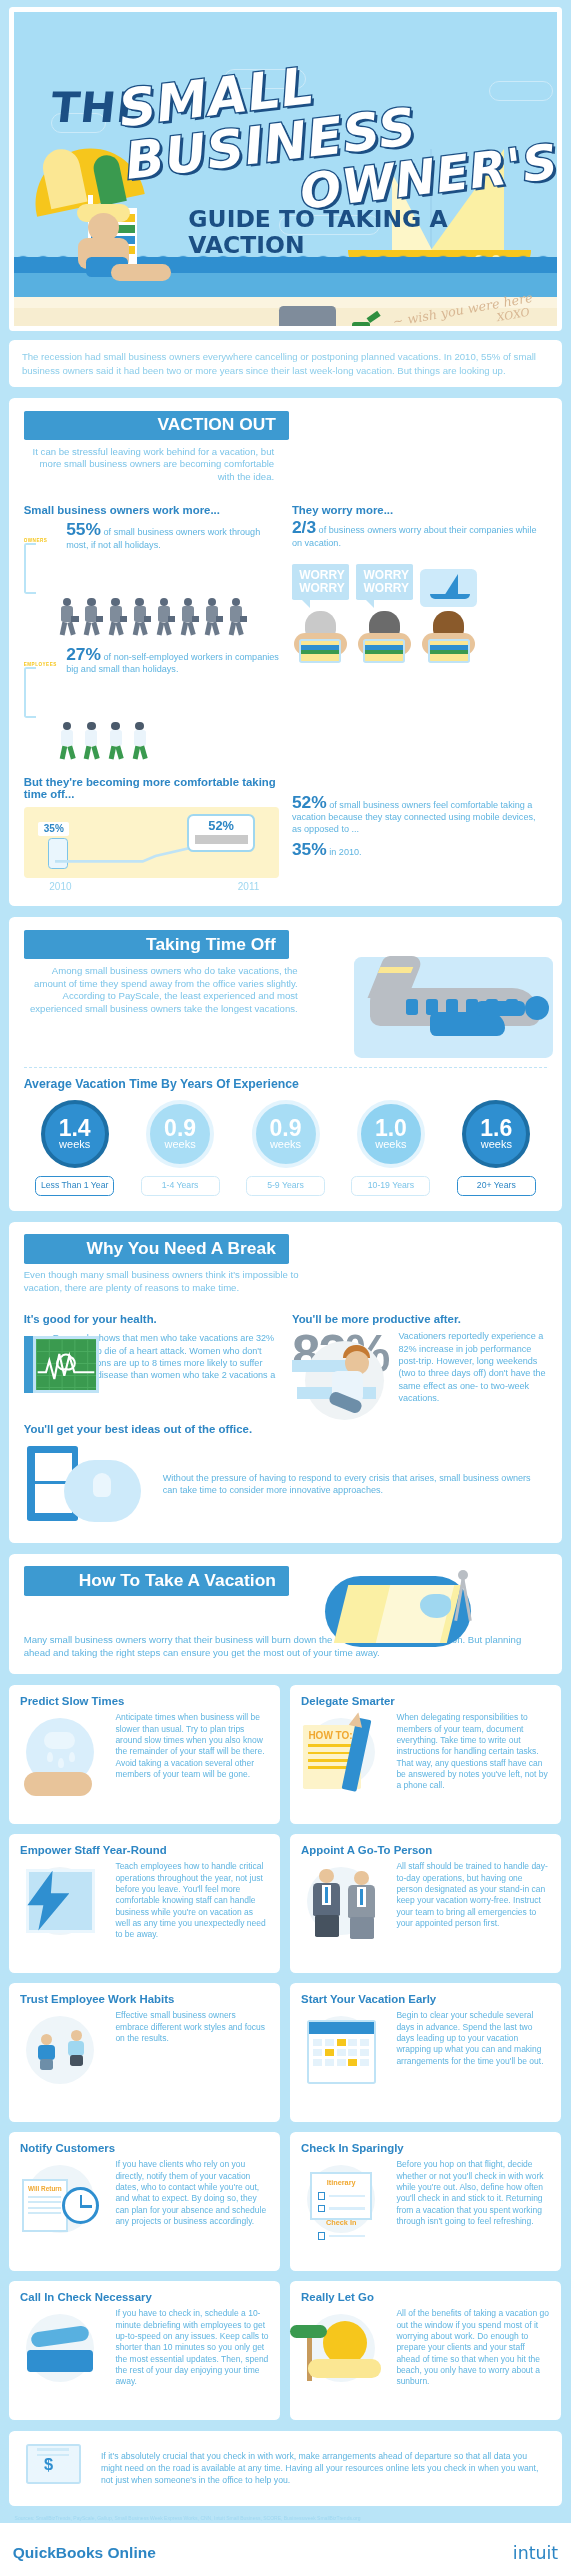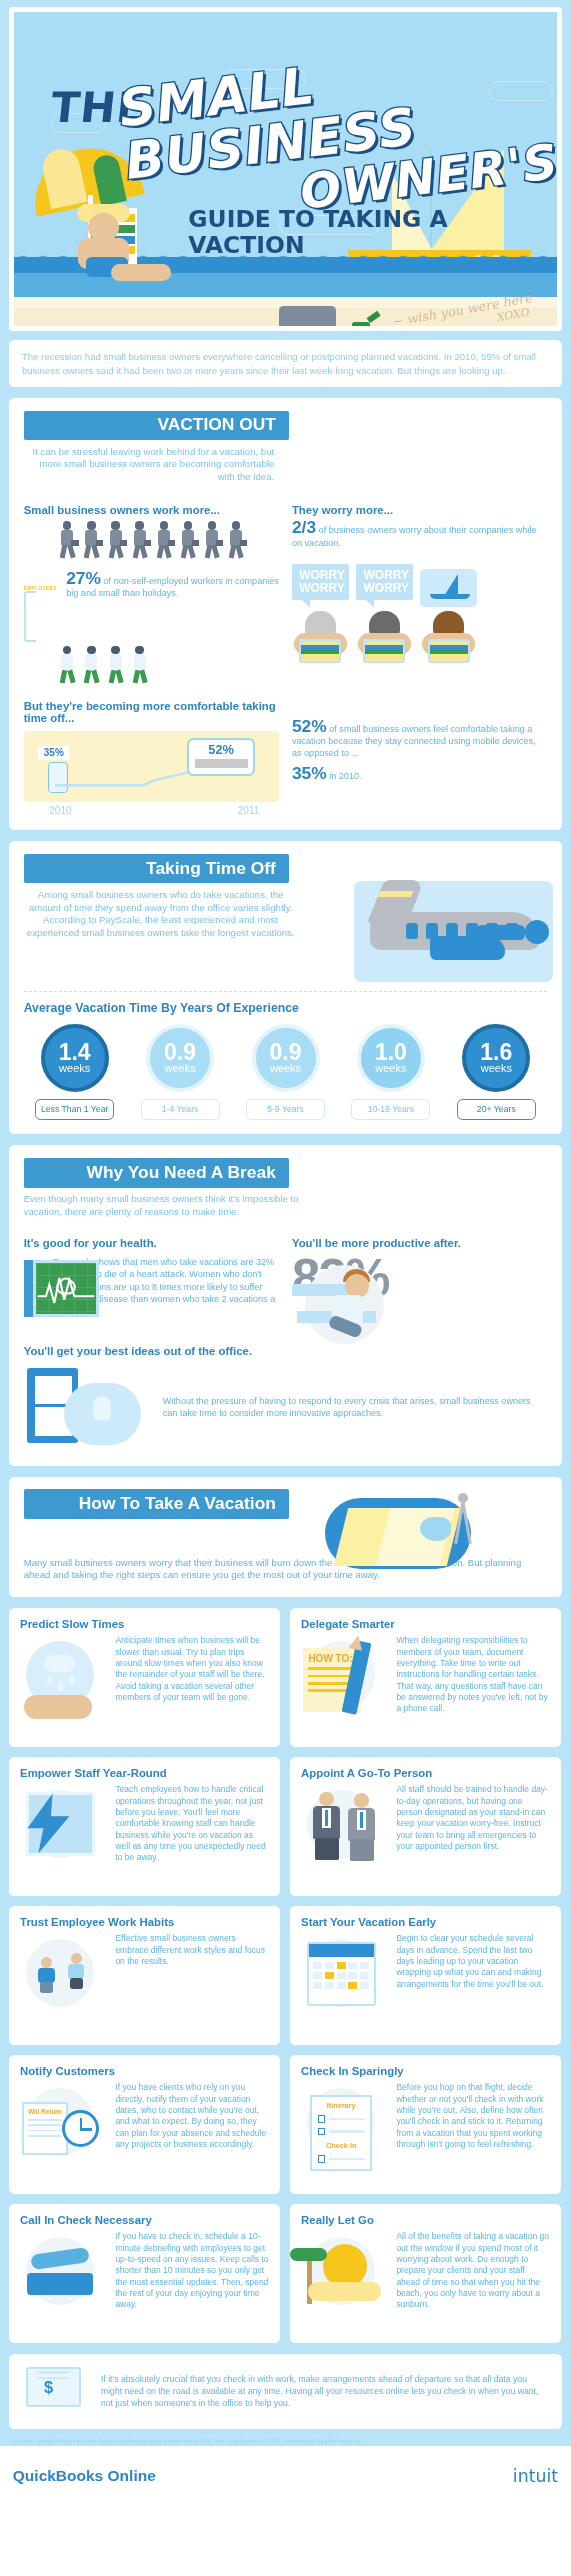--- a/index.html
+++ b/index.html
@@ -292,21 +292,21 @@
 
   .sun{ position:absolute; left:22px; top:12.8px; width:44px; height:44px; border-radius:50%; background:#f6c61c;}
   .sun-r{ position:absolute; left:7.3px; top:51px; width:73px; height:18.3px; background:#fbe793; border-radius:9.1px;}
   .palm{ position:absolute; left:5.5px; top:22px; width:5.5px; height:51px; background:#c79a5b;}
   .palm-l{ position:absolute; left:-11px; top:16.4px; width:37px; height:12.8px; background:#3a9a4f; border-radius:12.8px;}
 
   .telephone{ position:absolute; left:7.3px; top:14.6px; width:66px; height:51px;}
   .tp-base{ position:absolute; left:0; top:27.4px; width:66px; height:22px; background:#2f8fd0; border-radius:3.7px;}
   .tp-rec{ position:absolute; left:3.7px; top:5.5px; width:58px; height:14.6px; background:#58b0e0; border-radius:9.1px; transform:rotate(-8deg);}
 
-  .checkb{ position:absolute; left:9.1px; top:12.8px; width:62px; height:76px; background:#fff; border:2.7px solid #bfe3f6;}
+  .checkb{ position:absolute; left:9.1px; top:12.8px; width:62px; height:48px; background:#fff; border:2.7px solid #bfe3f6;}
   .cb-t{ color:#f0a830; font-size:7.3px; font-weight:bold; text-align:center; margin-top:3.7px;}
   .cb-row{ display:flex; align-items:center; gap:3.7px; margin:5.5px 5.5px 0 5.5px;}
   .cb-sq{ width:7.3px; height:7.3px; border:1.8px solid #2f8fd0;}
   .cb-ln{ flex:1; height:2.7px; background:#d9eefb;}
 
   
   .note{ background:#fff; border-radius:5.5px; margin-top:11px; padding:11px 12.8px; display:flex; gap:11px; align-items:center;}
   .note-ic{ width:68px; height:53px; position:relative; flex:none;}
   .ni-screen{ position:absolute; left:3.7px; top:1.8px; width:55px; height:40px; background:#eaf6fd; border:2.7px solid #bfe3f6; border-radius:2.7px;}
   .ni-dollar{ position:absolute; left:16.4px; top:9.1px; color:#2f8fd0; font-weight:bold; font-size:16.4px;}
@@ -403,20 +403,30 @@
         </div>
       </div>
     </div>
 
     <div class="band">VACTION OUT</div>
     <div class="lead">It can be stressful leaving work behind for a vacation, but more small business owners are becoming comfortable with the idea.</div>
 
     <div class="two" style="margin-top:20px">
       <div class="col">
         <div class="sub-h" style="margin-top:0">Small business owners work more...</div>
+        <div style="display:flex;gap:5.5px;align-items:flex-start">
+          <div style="flex:none;width:37px;padding-top:16.4px">
+            <div class="doorlbl">OWNERS</div>
+            <div class="door"></div>
+          </div>
+          <div class="body-t" style="padding-top:1.8px">
+            <span class="num">55%</span>
+            <span>of small business owners work through most, if not all holidays.</span>
+          </div>
+        </div>
         <div style="margin:3.7px 0 0 35px">
           <span class="walker"><i class="w-head"></i><i class="w-body"></i><i class="w-leg1"></i><i class="w-leg2"></i><i class="w-bag"></i></span>
           <span class="walker"><i class="w-head"></i><i class="w-body"></i><i class="w-leg1"></i><i class="w-leg2"></i><i class="w-bag"></i></span>
           <span class="walker"><i class="w-head"></i><i class="w-body"></i><i class="w-leg1"></i><i class="w-leg2"></i><i class="w-bag"></i></span>
           <span class="walker"><i class="w-head"></i><i class="w-body"></i><i class="w-leg1"></i><i class="w-leg2"></i><i class="w-bag"></i></span>
           <span class="walker"><i class="w-head"></i><i class="w-body"></i><i class="w-leg1"></i><i class="w-leg2"></i><i class="w-bag"></i></span>
           <span class="walker"><i class="w-head"></i><i class="w-body"></i><i class="w-leg1"></i><i class="w-leg2"></i><i class="w-bag"></i></span>
           <span class="walker"><i class="w-head"></i><i class="w-body"></i><i class="w-leg1"></i><i class="w-leg2"></i><i class="w-bag"></i></span>
           <span class="walker"><i class="w-head"></i><i class="w-body"></i><i class="w-leg1"></i><i class="w-leg2"></i><i class="w-bag"></i></span>
         </div>
@@ -535,21 +545,21 @@
       <div class="pwin" style="right:75px"></div>
         <div class="pwin" style="right:95px"></div>
       <div class="pwin" style="right:115px"></div>
         <div class="pwin" style="right:135px"></div>
       <div class="pwing"></div>
         <div class="pwing2"></div>
         <div class="pnose"></div>
     </div>
 
     <div class="band">Taking Time Off</div>
-    <div class="lead" style="text-align:center;width:274px;padding-right:0">Among small business owners who do take vacations, the amount of time they spend away from the office varies slightly. According to PayScale, the least experienced and most experienced small business owners take the longest vacations.</div>
+    <div class="lead" style="text-align:right;width:274px;padding-right:0">Among small business owners who do take vacations, the amount of time they spend away from the office varies slightly. According to PayScale, the least experienced and most experienced small business owners take the longest vacations.</div>
 
     <div class="dashed" style="margin-top:51px"></div>
     <div class="sub-h" style="margin-top:3.7px;font-size:12.3px">Average Vacation Time By Years Of Experience</div>
 
     <div class="circles">
       <div class="cbox hi">
         <div class="circ">
             <span class="v">1.4</span>
             <span class="u">weeks</span>
           </div>
@@ -631,20 +641,21 @@
             <div class="runner" style="position:absolute;left:0;top:5.5px">
               <div class="r-circle"></div>
                 <div class="r-bar1"></div>
                 <div class="r-bar2"></div>
               <div class="r-hair"></div>
                 <div class="r-head"></div>
               <div class="r-torso"></div>
                 <div class="r-leg"></div>
             </div>
           </div>
+          <div class="body-t">Vacationers reportedly experience a 82% increase in job performance post-trip. However, long weekends (two to three days off) don't have the same effect as one- to two-week vacations.</div>
         </div>
       </div>
     </div>
 
     <div class="sub-h" style="margin-top:18.3px">You'll get your best ideas out of the office.</div>
     <div style="display:flex;gap:11px;align-items:center;margin-top:5.5px">
       <div class="window-ic" style="flex:none;width:128px">
         <div class="win-f"></div>
           <div class="win-g"></div>
           <div class="win-b"></div>

